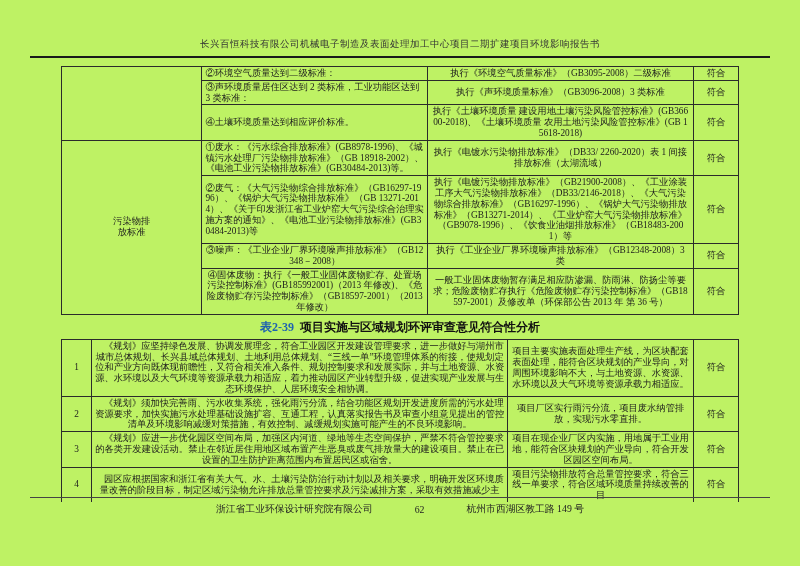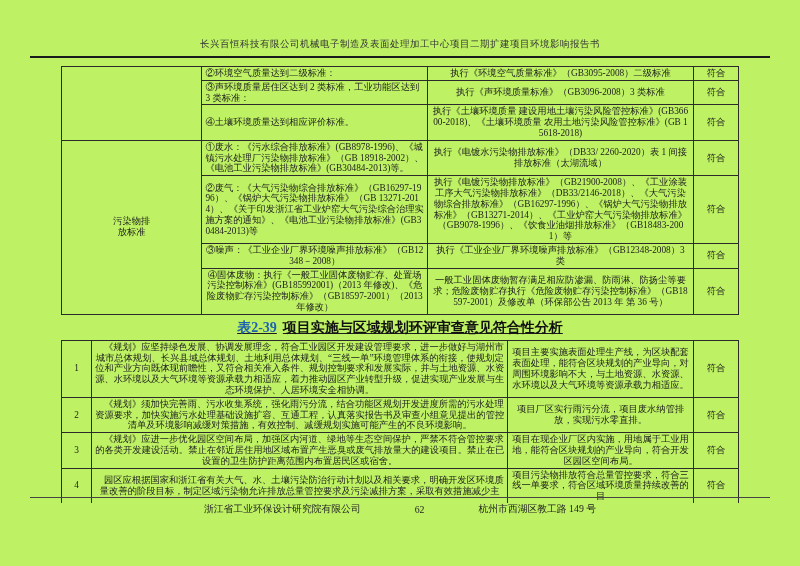--- a/index.html
+++ b/index.html
@@ -25,27 +25,27 @@
   .crit{text-align:left;}
   .crit.c{text-align:center;}
   .impl{text-align:center;}
   .res{text-align:center;}
   .no{text-align:center;}
   .op{text-align:center;text-indent:0.9em;}
   .sit{text-align:center;margin-left:24px;}
   .t2 th{text-align:center;}
   .t2 tr:last-child td{border-bottom:none;}
   
-  .caption{margin:4px 0 3px 0;text-align:center;font-size:14px;font-weight:bold;text-decoration:underline;}
+  .caption{margin:4px 0 3px 0;text-align:center;font-size:12px;font-weight:bold;}
   .caption .cap-label{color:#1e62b0;margin-right:6px;}
   .caption .cap-title{color:#111;}
   
   .footer-rule{position:absolute;top:497px;left:30px;right:30px;border-top:1px solid #444;}
   .doc-footer{position:absolute;top:503px;left:0;width:100%;display:flex;
-    justify-content:center;align-items:center;gap:54px;font-size:9.8px;color:#222;}
+    justify-content:center;align-items:center;gap:42px;font-size:9.8px;color:#222;}
 </style>
 </head>
 <body>
 
 <div class="page">
 
   <div class="doc-header">长兴百恒科技有限公司机械电子制造及表面处理加工中心项目二期扩建项目环境影响报告书</div>
   <div class="header-rule"></div>
 
   <div class="content">

